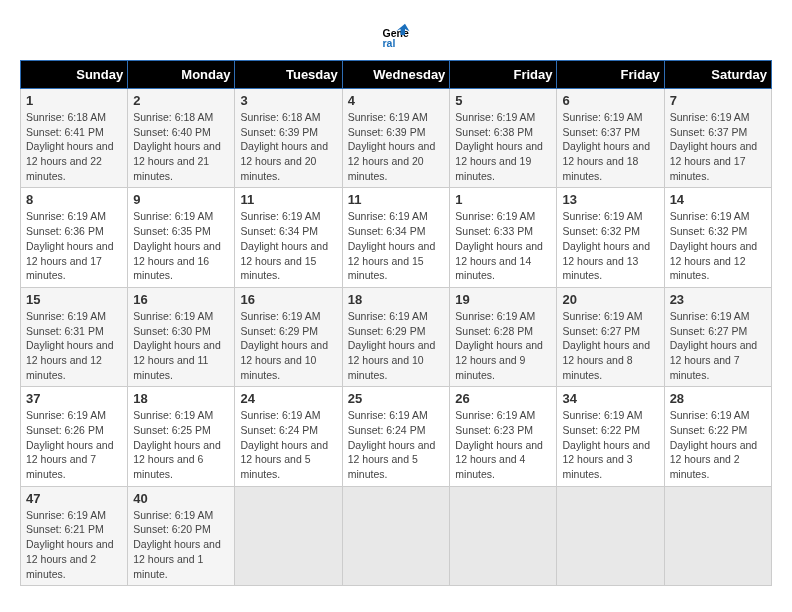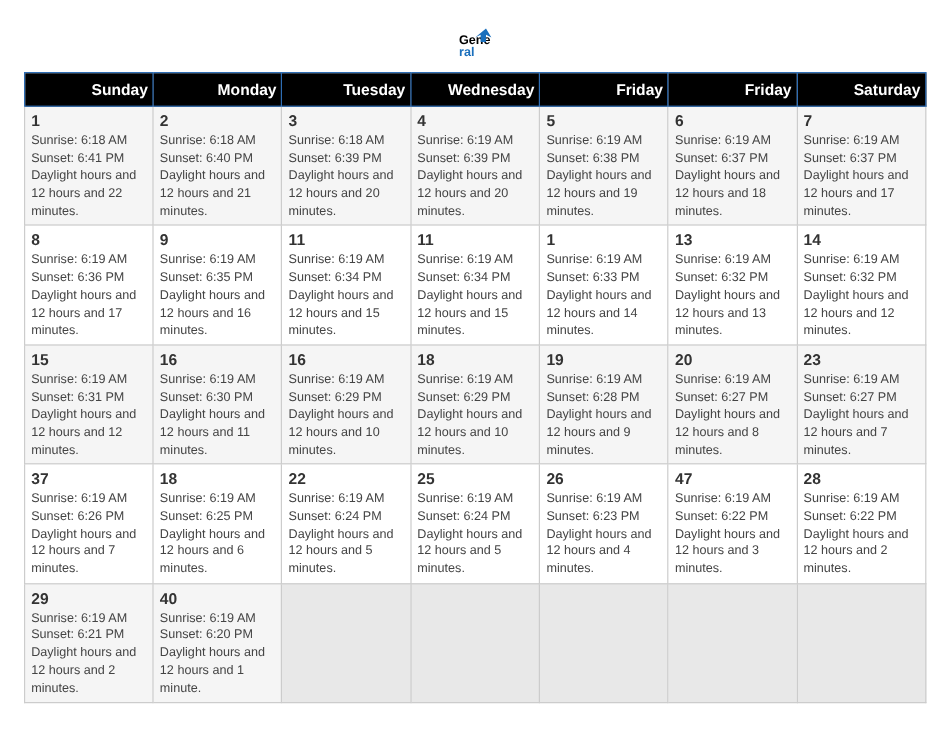--- a/index.html
+++ b/index.html
@@ -305,21 +305,21 @@
         </td>
         <td>
         <span class="day-num">18</span>
         <div class="day-info">
           Sunrise: 6:19 AM<br>
           Sunset: 6:25 PM<br>
           Daylight hours and 12 hours and 6 minutes.
         </div>
         </td>
         <td>
-        <span class="day-num">22</span>
+        <span class="day-num">24</span>
         <div class="day-info">
           Sunrise: 6:19 AM<br>
           Sunset: 6:24 PM<br>
           Daylight hours and 12 hours and 5 minutes.
         </div>
         </td>
         <td>
         <span class="day-num">25</span>
         <div class="day-info">
           Sunrise: 6:19 AM<br>
@@ -329,39 +329,39 @@
         </td>
         <td>
         <span class="day-num">26</span>
         <div class="day-info">
           Sunrise: 6:19 AM<br>
           Sunset: 6:23 PM<br>
           Daylight hours and 12 hours and 4 minutes.
         </div>
         </td>
         <td>
-        <span class="day-num">47</span>
+        <span class="day-num">34</span>
         <div class="day-info">
           Sunrise: 6:19 AM<br>
           Sunset: 6:22 PM<br>
           Daylight hours and 12 hours and 3 minutes.
         </div>
         </td>
         <td>
         <span class="day-num">28</span>
         <div class="day-info">
           Sunrise: 6:19 AM<br>
           Sunset: 6:22 PM<br>
           Daylight hours and 12 hours and 2 minutes.
         </div>
         </td>
       </tr>
       <tr>
         <td>
-        <span class="day-num">29</span>
+        <span class="day-num">47</span>
         <div class="day-info">
           Sunrise: 6:19 AM<br>
           Sunset: 6:21 PM<br>
           Daylight hours and 12 hours and 2 minutes.
         </div>
         </td>
         <td>
         <span class="day-num">40</span>
         <div class="day-info">
           Sunrise: 6:19 AM<br>

